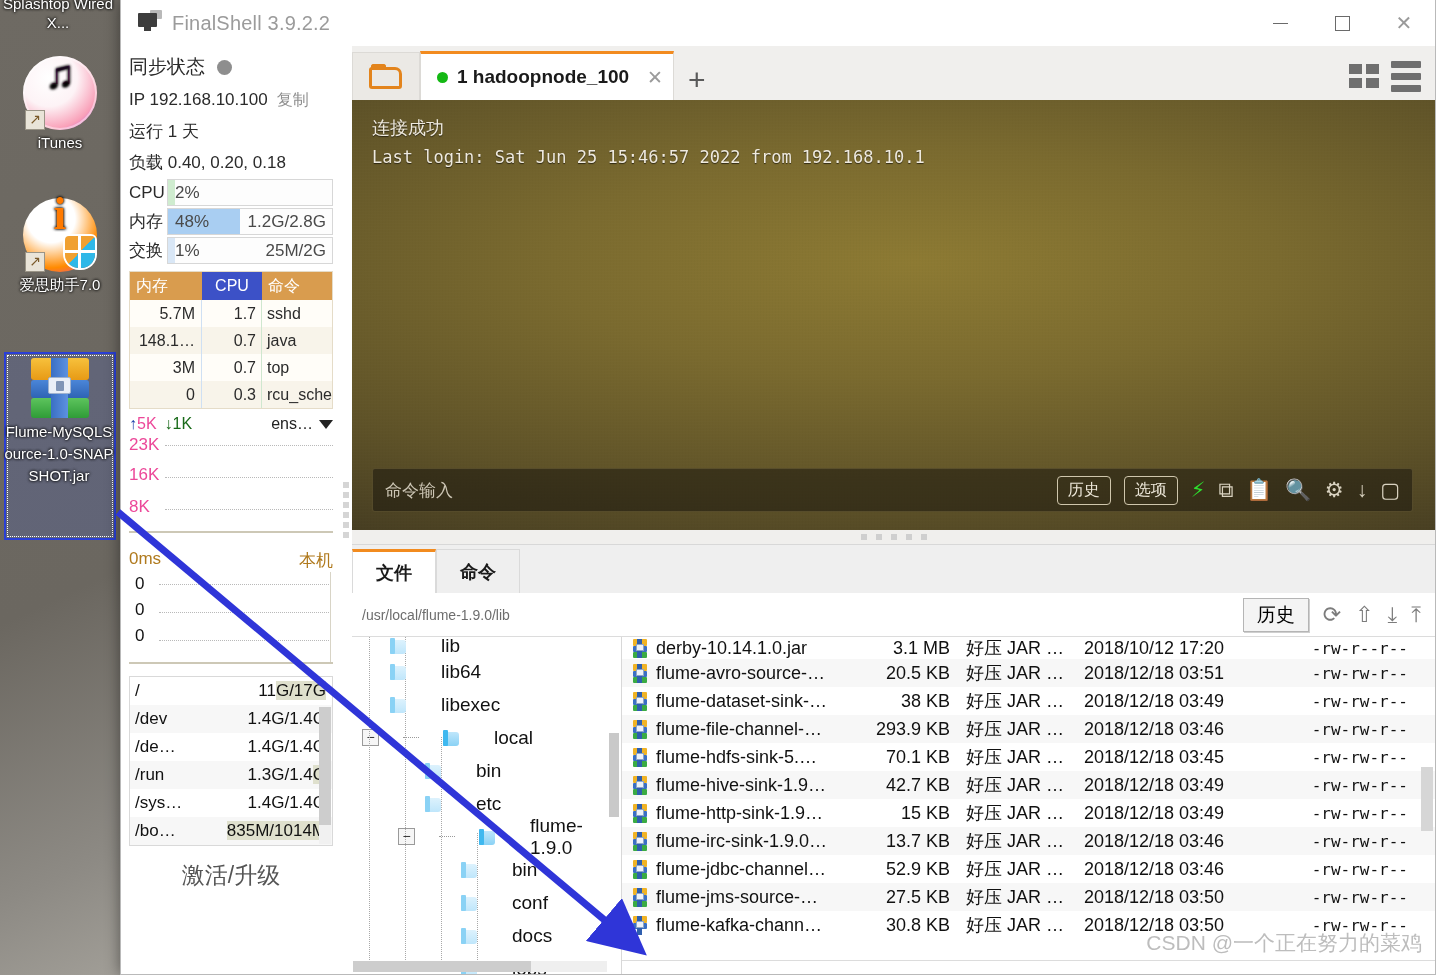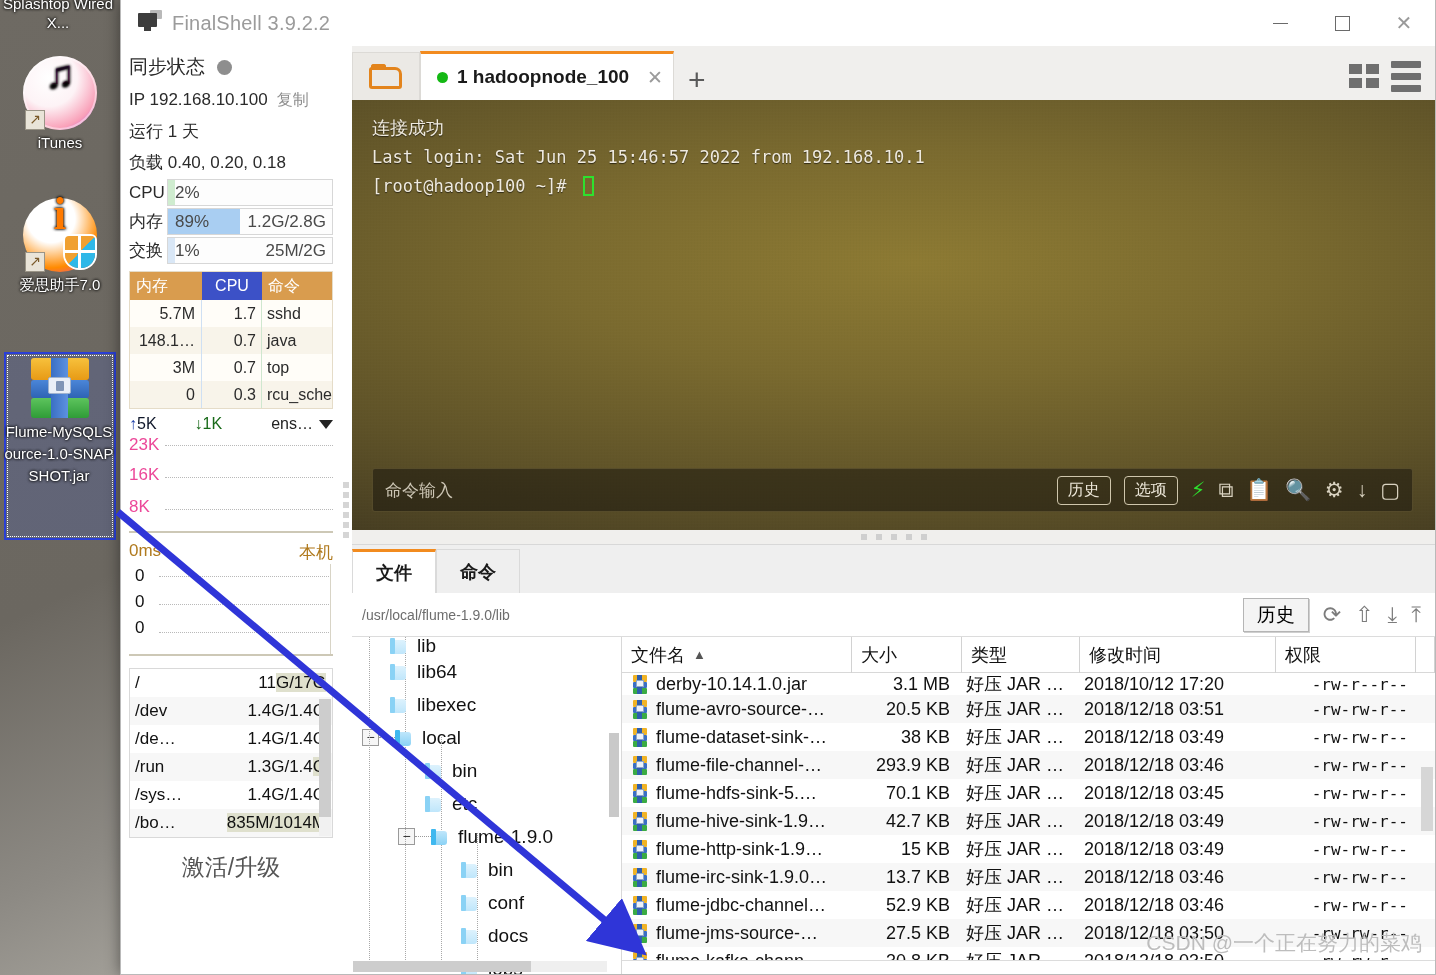--- a/index.html
+++ b/index.html
@@ -151,38 +151,38 @@
   .col-mem{ width:72px; flex:0 0 72px; }
   .col-cpu{ width:60px; flex:0 0 60px; }
   .col-cmd{ flex:1; }
   .proc-row .mem,.proc-row .cpu,.proc-row .cmd{ display:flex; align-items:center; }
   .proc-row .mem{ justify-content:flex-end; }
   .proc-row .cpu{ justify-content:flex-end; }
 
   
   #net-head{ display:flex; align-items:center; height:26px; padding:4px 8px 0 8px; font-size:16px;}
   .up-arrow{ color:#1d3fa8; font-size:16px; }
-  .net-up{ color:#0f172a; margin-right:38px; }
+  .net-up{ color:#ec4899; margin-right:8px; }
   .down-arrow{ color:#1a6b1a; }
   .net-down{ color:#1a6b1a; }
   #net-iface{ margin-left:auto; display:flex; align-items:center; gap:6px; color:#222; cursor:pointer;}
   .caret{ width:0;height:0; border-left:7px solid transparent; border-right:7px solid transparent;
     border-top:9px solid #222; }
   #net-chart{ margin:0 8px; height:98px; position:relative; border-bottom:2px solid #cdc8b6; }
   #net-chart .ylab{ position:absolute; left:0; font-size:17px; color:#ec4899; z-index:3; }
   #net-plot{ position:absolute; left:36px; right:0; top:0; bottom:0;
     display:flex; align-items:flex-end; gap:0px; }
   .gridline{ position:absolute; left:36px; right:0; height:0;
     border-top:1px dotted #b9b9b9; }
   .bar{ position:relative; flex:1; }
   .bar .b-up{ position:absolute; bottom:0; left:0; right:0; background:#aec8ef; }
   .bar .b-dn{ position:absolute; bottom:0; left:0; right:0; background:#7f9e94; opacity:.85; }
 
   
-  #ping-head{ display:flex; padding:8px 8px 0 8px; font-size:17px; color:#b07a1e; }
+  #ping-head{ display:flex; padding:16px 8px 0 8px; font-size:17px; color:#b07a1e; }
   #ping-head .right{ margin-left:auto; }
   #ping-chart{ margin:0 8px; height:92px; position:relative; border-bottom:2px solid #cdc8b6;}
   #ping-chart .ylab{ position:absolute; left:6px; font-size:17px; color:#111;}
   #ping-chart .gl{ position:absolute; left:30px; right:2px; border-top:1px dotted #b9b9b9;}
   #ping-chart .vline{ position:absolute; right:2px; top:0; bottom:0; border-left:1px solid #d8d4c6;}
 
   
   #disk-table{ margin:12px 8px 0 8px; border:1px solid #d9d9d9; position:relative; }
   #disk-head{ display:flex; height:30px; font-size:17px; color:#111; align-items:center;
      border-bottom:1px solid #e2e2e2; }
@@ -287,21 +287,21 @@
   #path-value{ font-size:14px; color:#6d6d6d; }
   #path-tools{ margin-left:auto; display:flex; align-items:center; gap:14px; padding-right:14px;}
   #hist-btn{ border:1px solid #b5b5b5; background:#f4f4f4; font-size:19px; padding:3px 13px;
     box-shadow:1px 1px 0 #cfcfcf; cursor:pointer;}
   .tool-ic{ color:#7c7c7c; font-size:22px; cursor:pointer; line-height:20px;}
   #file-body{ flex:1; display:flex; min-height:0; }
 
   
   #tree{ width:270px; flex:0 0 270px; border-right:1px solid #d8d8d8; position:relative;
     overflow:hidden; background:#fff;}
-  .tnode{ height:33px; display:flex; align-items:center; font-size:19px; color:#111; cursor:pointer;}
+  .tnode{ height:33px; display:flex; align-items:center; font-size:19px; color:#111; cursor:pointer;gap:24px;}
   .tnode .exp{ width:17px;height:17px; border:1px solid #9a9a9a; background:#f6f6f6;
     font-size:14px; line-height:14px; text-align:center; color:#333; flex:0 0 17px; }
   .tnode .guide{ width:16px; flex:0 0 16px; border-top:1px dotted #9a9a9a; height:1px; }
   .fold{ width:18px;height:16px; flex:0 0 18px; margin-right:9px; position:relative; }
   .fold::before{ content:""; position:absolute; left:0;top:2px; width:16px;height:14px;
     background:linear-gradient(#bfe6fb,#8ad2f5); border-radius:1px 3px 3px 1px;}
   .fold::after{ content:""; position:absolute; left:0;top:0; width:5px;height:16px;
     background:#3fb8ef; border-radius:1px;}
   .fold.light::before{ background:linear-gradient(#ddf2fd,#bfe6fb); }
   .fold.light::after{ background:#8ad2f5; }
@@ -428,21 +428,21 @@
         <span class="meter">
           <i class="fill" style="width:4%;background:#cfeccf;"></i>
           <span class="t1">2%</span>
           <span class="t2"></span>
         </span>
       </div>
       <div class="meter-row">
         <span class="meter-label">内存</span>
         <span class="meter">
           <i class="fill" style="width:44%;background:#a9cef2;"></i>
-          <span class="t1">89%</span>
+          <span class="t1">48%</span>
           <span class="t2">1.2G/2.8G</span>
         </span>
       </div>
       <div class="meter-row">
         <span class="meter-label">交换</span>
         <span class="meter">
           <i class="fill" style="width:4%;background:#d9e7f6;"></i>
           <span class="t1">1%</span>
           <span class="t2">25M/2G</span>
         </span>
@@ -744,23 +744,20 @@
               <i></i>
             </span>
         </div>
       </div>
 
       <div id="terminal">
         <div class="noise"></div>
         <div id="term-text">
           <div class="cn">连接成功</div>
           <div>Last login: Sat Jun 25 15:46:57 2022 from 192.168.10.1</div>
-          <div>
-            <span>[root@hadoop100 ~]# </span><span id="term-cursor"></span>
-          </div>
         </div>
         <div id="cmd-bar">
           <span id="cmd-placeholder">命令输入</span>
           <span id="cmd-icons">
             <span class="pillbtn">历史</span>
             <span class="pillbtn">选项</span>
             <span class="ci bolt">⚡</span>
             <span class="ci">⧉</span>
             <span class="ci">📋</span>
             <span class="ci">🔍</span>
@@ -853,31 +850,20 @@
               <span>jobs</span>
             </div>
 
             <div id="tree-vscroll"></div>
             <div id="tree-hscroll">
                 <i class="th"></i>
               </div>
           </div>
 
           <div id="filelist">
-            <div id="fl-head">
-              <span class="h col-name">
-                <span>文件名</span>
-                <span class="sort-arrow">▲</span>
-              </span>
-              <span class="h col-size">大小</span>
-              <span class="h col-type">类型</span>
-              <span class="h col-mtime">修改时间</span>
-              <span class="h col-perm">权限</span>
-              <span class="h col-tail"></span>
-            </div>
 
             <div id="fl-rows">
 
               <div class="frow" style="height:22px;overflow:hidden;">
                 <span class="c-name">
                   <span class="jaricon">
                       <i class="s s1"></i>
                       <i class="s s2"></i>
                       <i class="s s3"></i>
                       <i class="st"></i>

